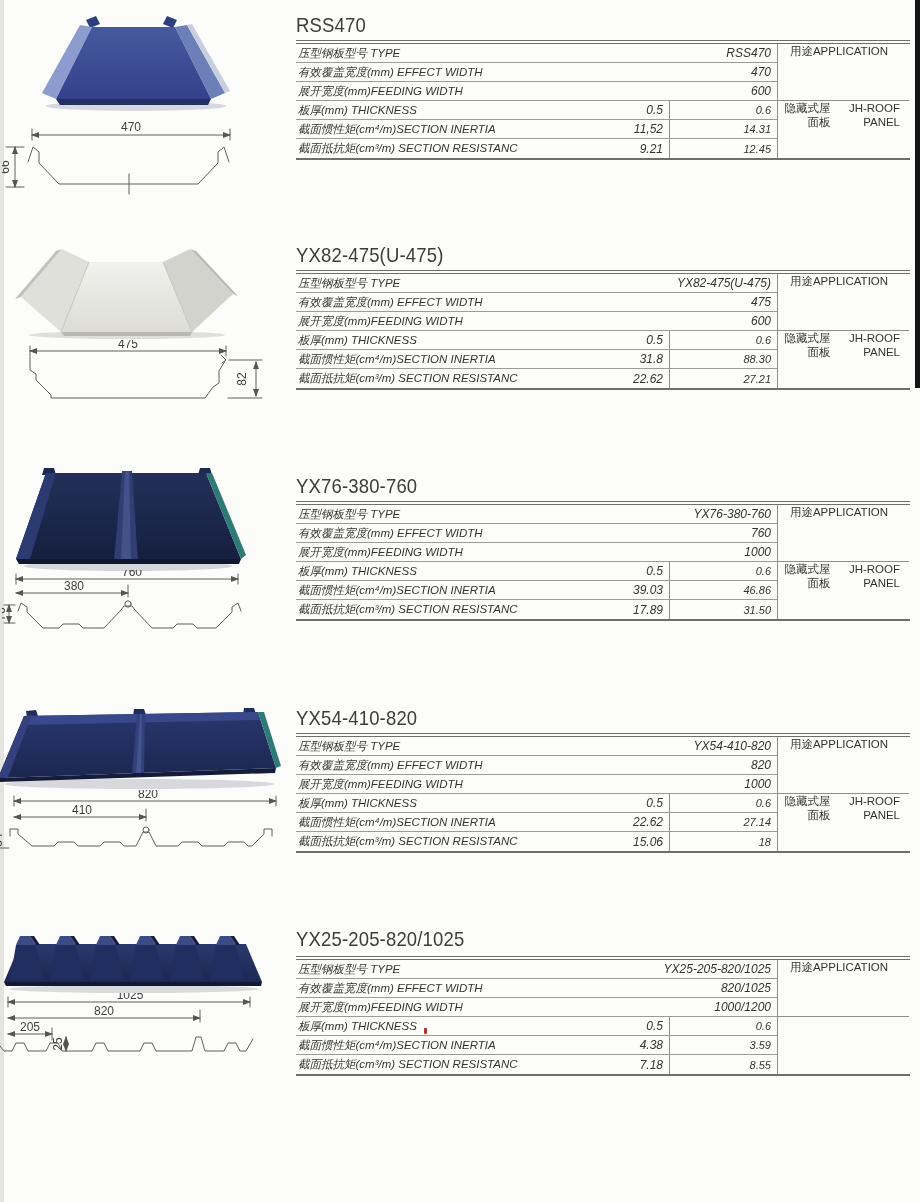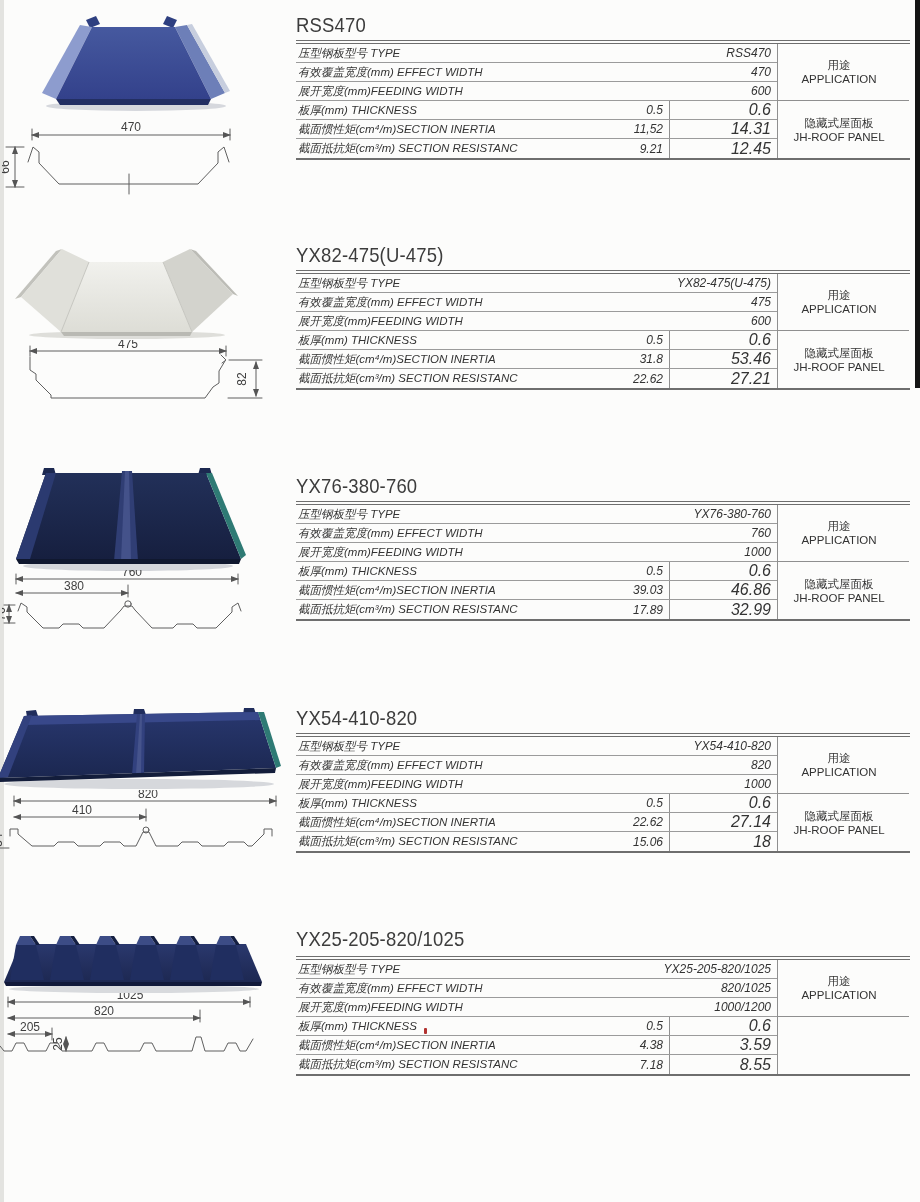--- a/index.html
+++ b/index.html
@@ -15,26 +15,26 @@
   .spec-table{position:absolute;left:296px;width:614px;display:flex;
               border-top:4px double #6e6e6e;border-bottom:2px solid #6e6e6e;box-sizing:border-box;}
   .spec-main{width:481px;display:flex;flex-direction:column;font-style:italic;}
   .srow{height:19px;display:flex;align-items:center;border-bottom:1px solid #9b9b9b;box-sizing:border-box;font-size:11.5px;}
   .srow:last-child{border-bottom:none;}
   .srow .lab{flex:1;padding-left:2px;white-space:nowrap;color:#333;}
   .srow.wide .val{margin-left:auto;text-align:right;padding-right:6px;font-size:12px;}
   .srow.split .cell1{width:374px;height:100%;display:flex;align-items:center;
                      border-right:1px solid #8f8f8f;box-sizing:border-box;}
   .srow.split .cell1 .val{margin-left:auto;padding-right:6px;font-size:12px;}
-  .srow.split .valb{flex:1;text-align:right;padding-right:6px;font-size:16px;}
+  .srow.split .valb{flex:1;text-align:right;padding-right:6px;font-size:11px;}
   .spec-app{width:132px;border-left:1px solid #8f8f8f;display:flex;flex-direction:column;box-sizing:border-box;}
   .app-top{height:57px;border-bottom:1px solid #8f8f8f;box-sizing:border-box;}
   .app-bot{flex:1;}
-  .app-top,.app-bot{display:flex;flex-direction:column;justify-content:center;
-                    text-align:center;padding-right:9px;font-size:11.5px;line-height:14px;color:#333;}
+  .app-top,.app-bot{display:flex;flex-direction:row;justify-content:center;
+                    text-align:right;padding-right:9px;font-size:11.5px;line-height:14px;color:#333;}
   .red-speck{position:absolute;left:424px;top:1028px;width:3px;height:6px;background:#b23230;border-radius:1px;}
   svg text{font-family:"Liberation Sans","DejaVu Sans",sans-serif;font-size:12px;fill:#3f3f3f;}
   svg .ln{stroke:#5f5f5f;stroke-width:1;fill:none;stroke-linejoin:round;stroke-linecap:round;}
 </style>
 </head>
 <body>
 
 <div class="page">
   <div class="edge-left"></div>
 
@@ -181,21 +181,21 @@
           <span class="lab">板厚(mm) THICKNESS</span>
           <span class="val">0.5</span>
         </span>
         <span class="valb">0.6</span>
       </div>
       <div class="srow split">
         <span class="cell1">
           <span class="lab">截面惯性矩(cm⁴/m)SECTION INERTIA</span>
           <span class="val">31.8</span>
         </span>
-        <span class="valb">53.46</span>
+        <span class="valb">88.30</span>
       </div>
       <div class="srow split">
         <span class="cell1">
           <span class="lab">截面抵抗矩(cm³/m) SECTION RESISTANC</span>
           <span class="val">22.62</span>
         </span>
         <span class="valb">27.21</span>
       </div>
     </div>
     <div class="spec-app">
@@ -278,21 +278,21 @@
           <span class="lab">截面惯性矩(cm⁴/m)SECTION INERTIA</span>
           <span class="val">39.03</span>
         </span>
         <span class="valb">46.86</span>
       </div>
       <div class="srow split">
         <span class="cell1">
           <span class="lab">截面抵抗矩(cm³/m) SECTION RESISTANC</span>
           <span class="val">17.89</span>
         </span>
-        <span class="valb">32.99</span>
+        <span class="valb">31.50</span>
       </div>
     </div>
     <div class="spec-app">
       <div class="app-top">
         <div>用途</div>
         <div>APPLICATION</div>
       </div>
       <div class="app-bot">
         <div>隐藏式屋面板</div>
         <div>JH-ROOF PANEL</div>

